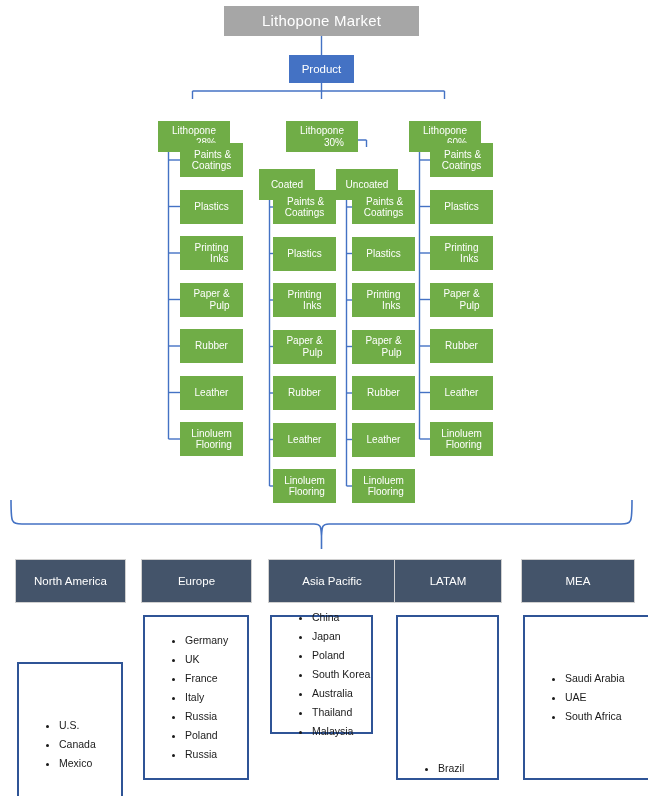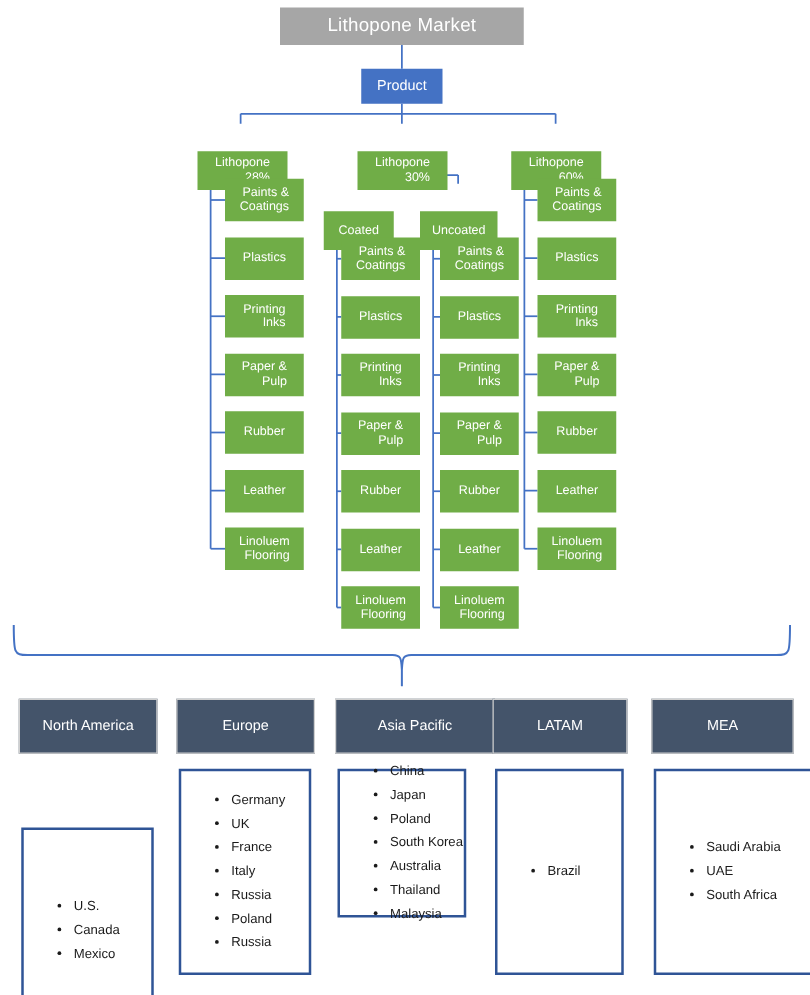--- a/index.html
+++ b/index.html
@@ -228,21 +228,21 @@
         <li>China</li>
         <li>Japan</li>
         <li>Poland</li>
         <li>South Korea</li>
         <li>Australia</li>
         <li>Thailand</li>
         <li>Malaysia</li>
       </ul>
     </div>
     <div class="node region-head" style="left: 394px; top: 559px; width: 108px; height: 44px;">LATAM</div>
-    <div class="region-box" style="left: 396px; top: 615px; width: 103px; height: 165px;">
+    <div class="region-box" style="left: 396px; top: 615px; width: 103px; height: 165px; align-items: flex-end;">
       <ul>
         <li>Brazil</li>
       </ul>
     </div>
     <div class="node region-head" style="left: 521px; top: 559px; width: 114px; height: 44px;">MEA</div>
     <div class="region-box" style="left: 523px; top: 615px; width: 130px; height: 165px;">
       <ul>
         <li>Saudi Arabia</li>
         <li>UAE</li>
         <li>South Africa</li>

